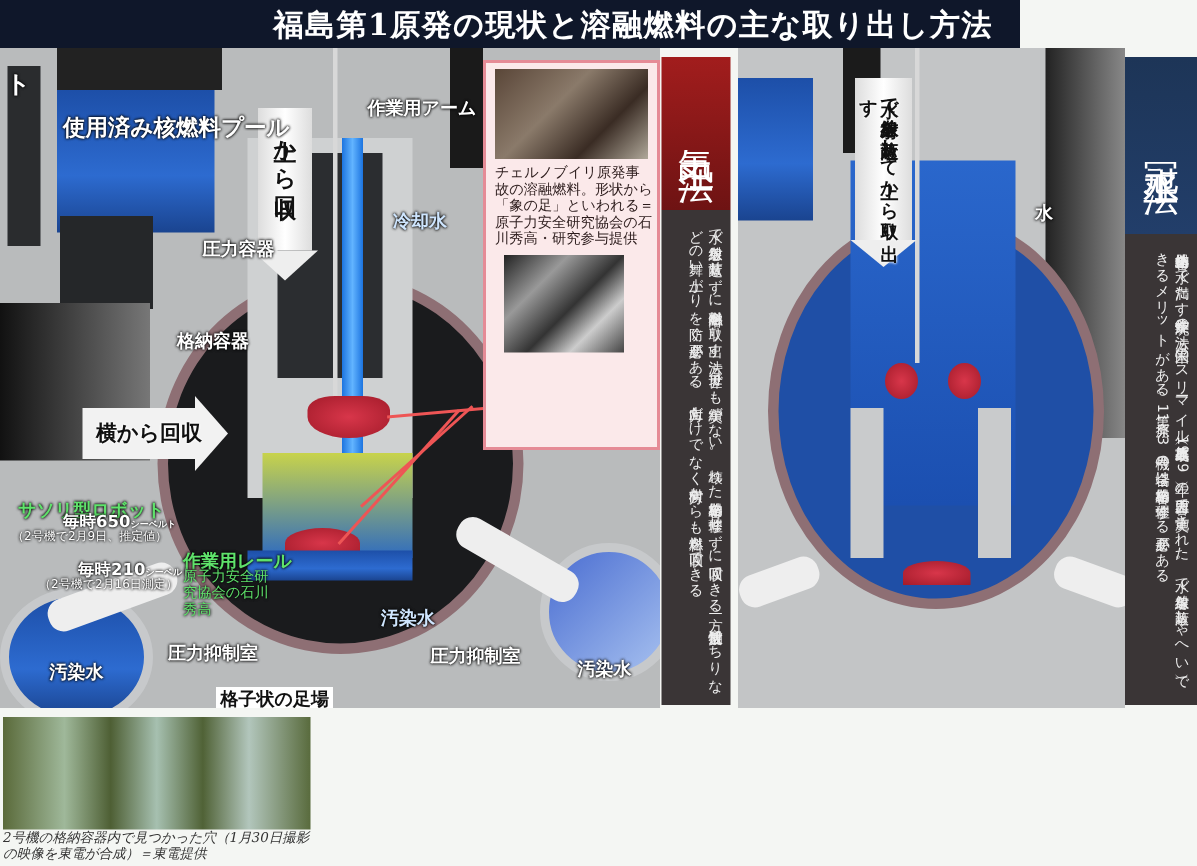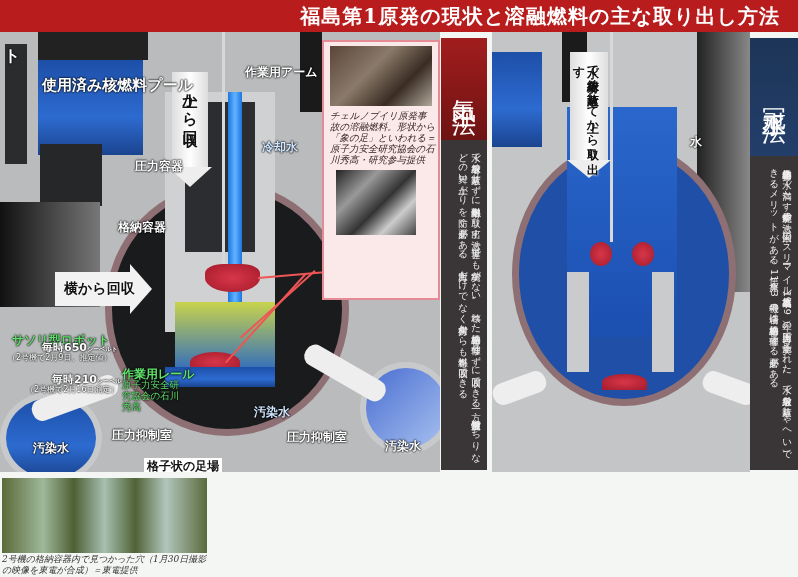--- a/index.html
+++ b/index.html
@@ -1,36 +1,36 @@
 <!DOCTYPE html>
 <html><head>
 <meta charset="utf-8">
 <style>
   html,body{margin:0;padding:0;}
   body{width:798px;height:577px;position:relative;overflow:hidden;background:#f4f6f3;font-family:"DejaVu Sans","Liberation Sans",sans-serif;}
   .abs{position:absolute;}
   
-  #title-bar{left:0;top:0;width:798px;height:32px;background:#b91c1c;}
+  #title-bar{left:0;top:0;width:656px;height:32px;background:#0f172a;padding-left:24px;}
   #title-text{right:18px;top:3px;color:#fff;font-family:"DejaVu Serif","Liberation Serif",serif;font-size:20px;font-weight:bold;letter-spacing:1px;white-space:nowrap;}
   
   #left-panel{left:0;top:32px;width:440px;height:440px;background:#9da0a2;overflow:hidden;}
   #right-panel{left:492px;top:32px;width:258px;height:440px;background:#a8aaac;overflow:hidden;}
   .wall{position:absolute;background:#c9cbcc;}
   .dark{position:absolute;background:#1d1f21;}
   .pool{position:absolute;background:linear-gradient(180deg,#1d4fa8,#2d6bd0 60%,#1a4490);}
   .vessel-outline{position:absolute;border:7px solid #8e6f74;border-radius:50%;}
   .label{position:absolute;color:#fff;font-size:12px;font-weight:bold;white-space:nowrap;text-shadow:0 0 2px #000,0 0 2px #000;}
   .label-dark{position:absolute;color:#111;font-size:11px;font-weight:bold;white-space:nowrap;text-shadow:0 0 2px #fff,0 0 2px #fff;}
   .green{color:#5fe36b;}
   .vbox{position:absolute;writing-mode:vertical-rl;}
   .arrow-down{position:absolute;background:#f0f0f0;}
   .method-red{left:441px;top:38px;width:46px;height:102px;background:linear-gradient(180deg,#a21d1d,#6e1313);color:#fff;font-family:"DejaVu Serif","Liberation Serif",serif;font-size:24px;writing-mode:vertical-rl;display:flex;align-items:center;justify-content:center;letter-spacing:4px;}
   .method-blue{left:750px;top:38px;width:48px;height:118px;background:linear-gradient(180deg,#1d3557,#223e6a);color:#fff;font-family:"DejaVu Serif","Liberation Serif",serif;font-size:24px;writing-mode:vertical-rl;display:flex;align-items:center;justify-content:center;letter-spacing:4px;}
   .desc-col{background:#3a3536;color:#eee;font-size:9.5px;line-height:13px;writing-mode:vertical-rl;padding:6px 4px;box-sizing:border-box;overflow:hidden;}
-  #photo-box{left:322px;top:40px;width:118px;height:260px;background:#fbe9ea;border:2px solid #e58b96;box-sizing:border-box;font-style:italic;}
+  #photo-box{left:322px;top:40px;width:118px;height:260px;background:#fbe9ea;border:2px solid #e58b96;box-sizing:border-box;}
   .photo{position:absolute;left:6px;width:102px;}
   .caption{position:absolute;left:6px;width:106px;font-family:"DejaVu Serif","Liberation Serif",serif;font-size:9.5px;line-height:11px;color:#2b1b1b;}
   #bottom-photo{left:0;top:472px;width:212px;height:105px;background:#f4f6f3;}
   #photo-strip{left:2px;top:478px;width:205px;height:75px;background:linear-gradient(90deg,#5a6a3a,#9fb89a 20%,#4e5f34 35%,#a6c0b0 50%,#506236 65%,#b2c6bc 80%,#596b3d);}
   #bottom-caption{left:2px;top:554px;width:210px;font-size:9px;line-height:11px;color:#333;font-family:"DejaVu Serif","Liberation Serif",serif;font-style:italic;}
   .red-line{position:absolute;background:#e55;height:2px;transform-origin:0 0;}
   .fuel{position:absolute;background:radial-gradient(#d8364a,#a31b2a);}
 </style>
 </head>
 <body>

